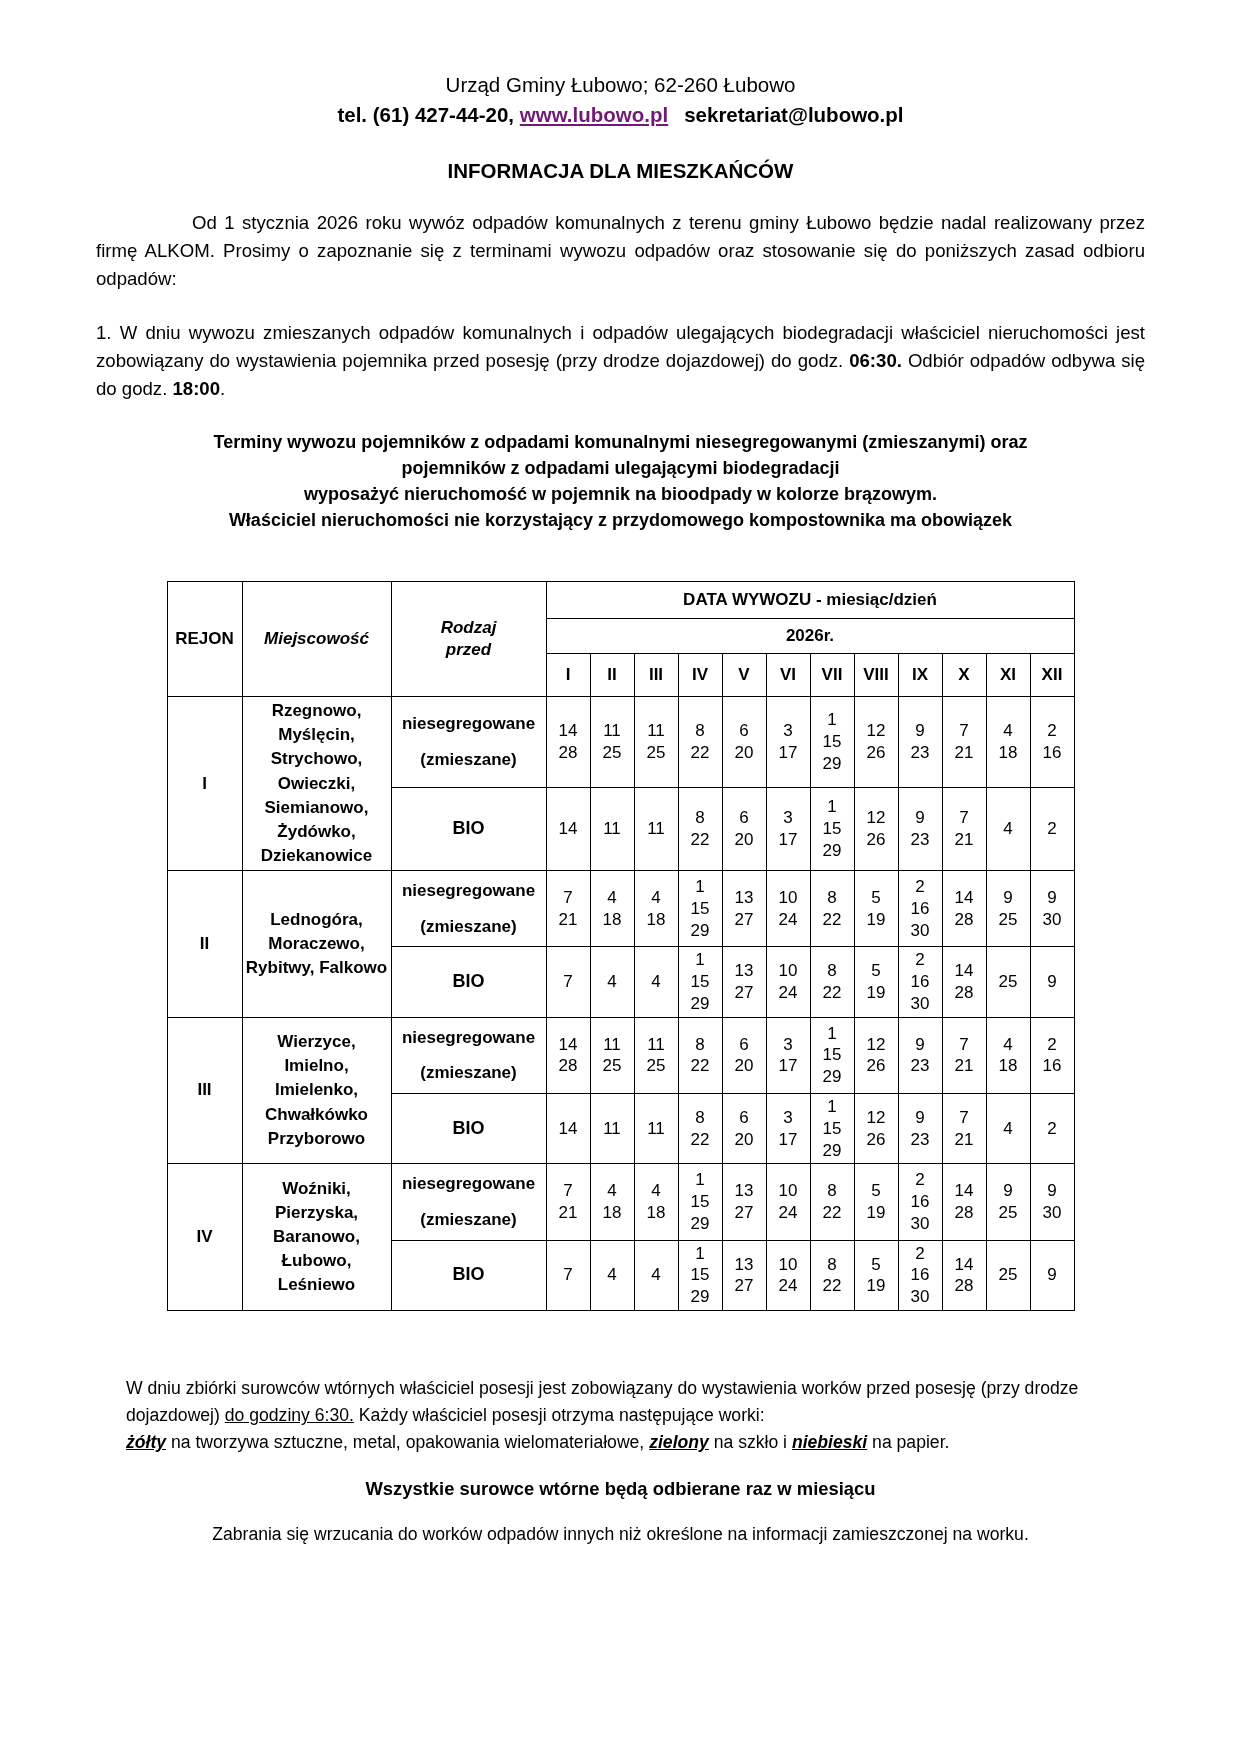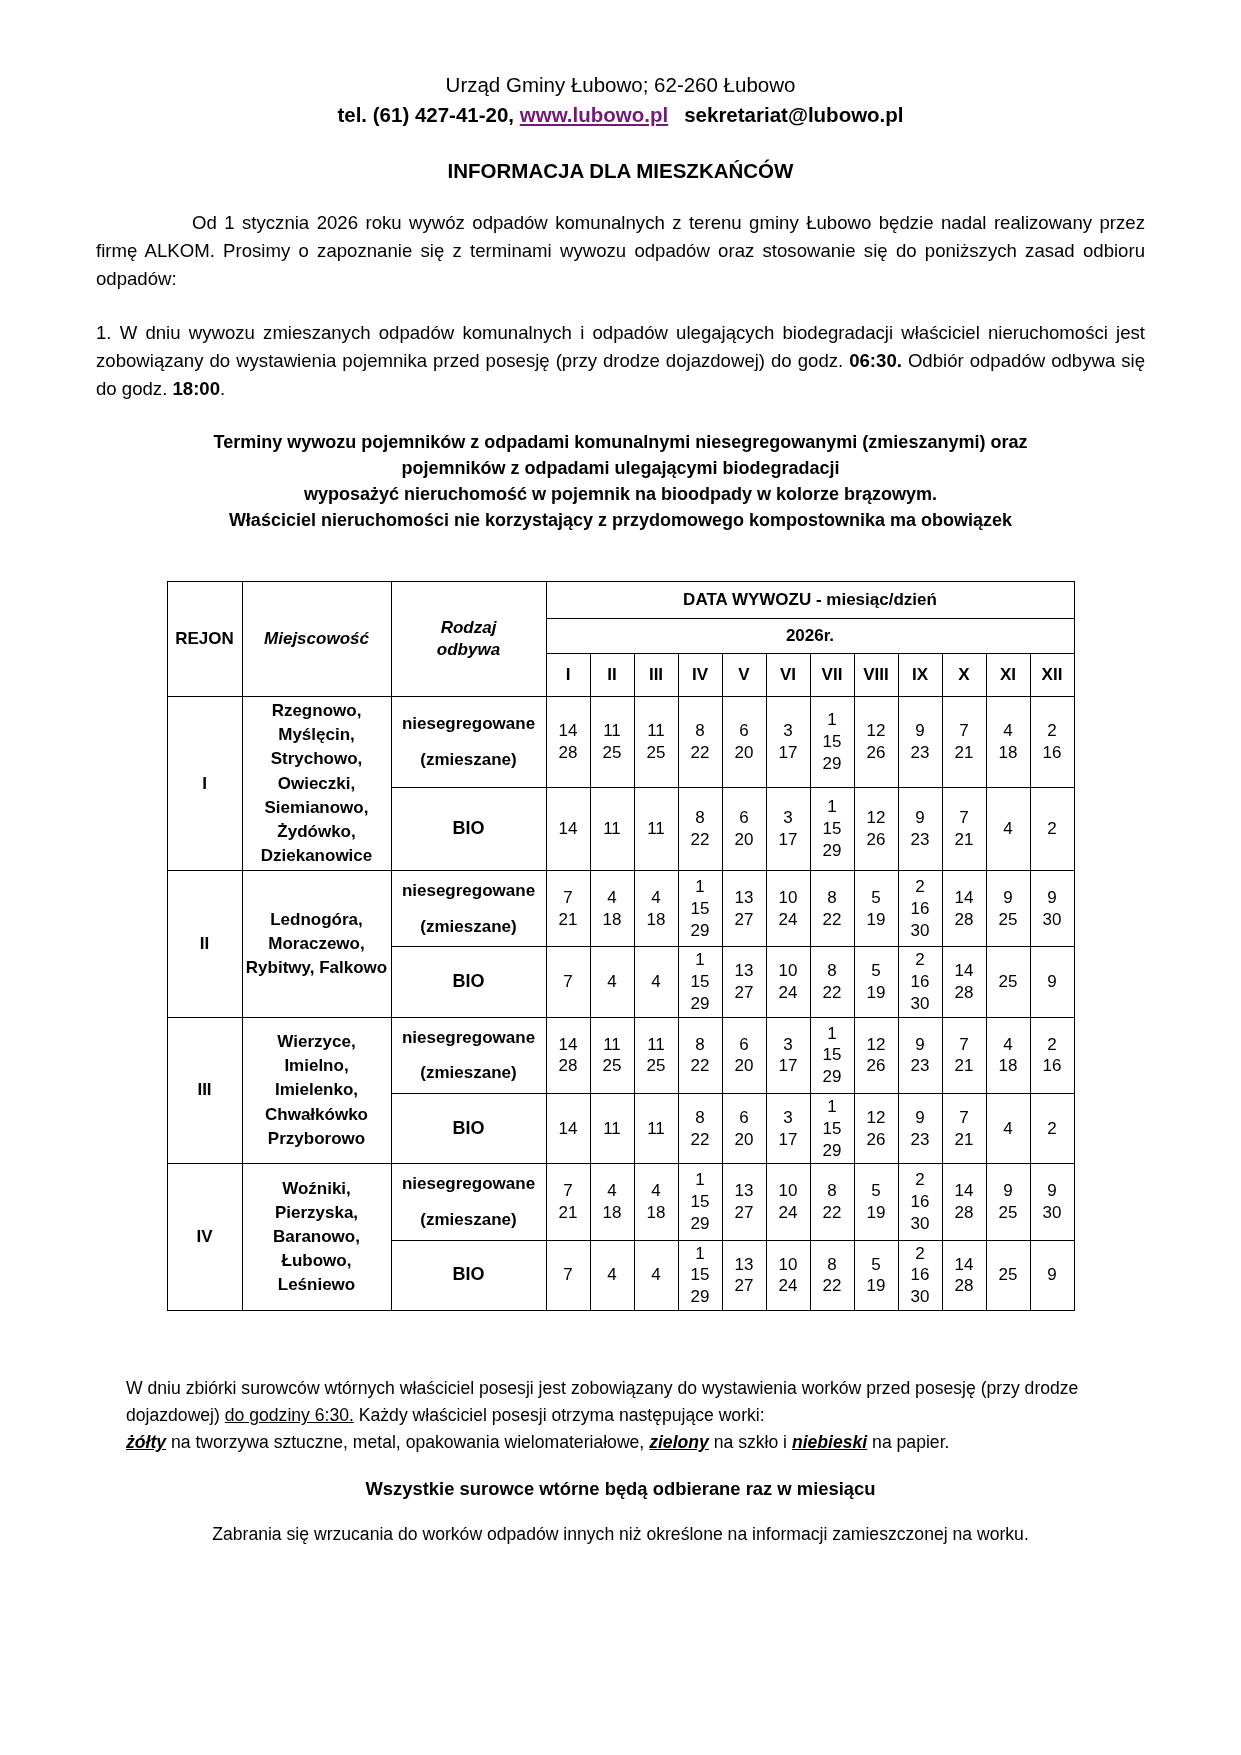--- a/index.html
+++ b/index.html
@@ -128,42 +128,42 @@
   .footer i { font-style: italic; }
   .footer .fc { text-align: center; font-weight: bold; font-size: 18.4px; margin-top: 18px; }
   .footer .flast { text-align: center; font-size: 17.6px; margin-top: 18px; }
 </style>
 </head>
 <body>
 
 <div class="page">
 
   <div class="hdr">Urząd Gminy Łubowo; 62-260 Łubowo</div>
-  <div class="hdr-line2"><span>tel. (61) 427-41-20, </span><a class="link" href="#">www.lubowo.pl</a><span style="display:inline-block;width:16px"></span><span class="mail">sekretariat@lubowo.pl</span></div>
+  <div class="hdr-line2"><span>tel. (61) 427-44-20, </span><a class="link" href="#">www.lubowo.pl</a><span style="display:inline-block;width:16px"></span><span class="mail">sekretariat@lubowo.pl</span></div>
 
   <div class="title">INFORMACJA DLA MIESZKAŃCÓW</div>
 
   <div class="para indent">Od 1 stycznia 2026 roku wywóz odpadów komunalnych z terenu gminy Łubowo będzie nadal realizowany przez firmę ALKOM. Prosimy o zapoznanie się z terminami wywozu odpadów oraz stosowanie się do poniższych zasad odbioru odpadów:</div>
 
   <div class="para"><span>1. W dniu wywozu zmieszanych odpadów komunalnych i odpadów ulegających biodegradacji właściciel nieruchomości jest zobowiązany do wystawienia pojemnika przed posesję (przy drodze dojazdowej) do godz. </span><b>06:30.</b><span> Odbiór odpadów odbywa się do godz. </span><b>18:00</b><span>.</span></div>
 
   <div class="center-bold">
     <div>Terminy wywozu pojemników z odpadami komunalnymi niesegregowanymi (zmieszanymi) oraz</div>
     <div>pojemników z odpadami ulegającymi biodegradacji</div>
     <div>wyposażyć nieruchomość w pojemnik na bioodpady w kolorze brązowym.</div>
     <div>Właściciel nieruchomości nie korzystający z przydomowego kompostownika ma obowiązek</div>
   </div>
 
   <table class="sched">
     <thead>
       <tr>
         <td class="th-rejon" rowspan="3">REJON</td>
         <td class="th-miej" rowspan="3">Miejscowość</td>
         <td class="th-rodz" rowspan="3" style="white-space:pre-line">Rodzaj
-odbywa</td>
+przed</td>
         <td class="th-data" colspan="12">DATA WYWOZU - miesiąc/dzień</td>
       </tr>
       <tr>
         <td class="th-year" colspan="12">2026r.</td>
       </tr>
       <tr id="months-row">
           <td class="th-mon" style="width: 40px;">I</td>
           <td class="th-mon" style="width: 40px;">II</td>
           <td class="th-mon" style="width: 40px;">III</td>
           <td class="th-mon" style="width: 44px;">IV</td>

